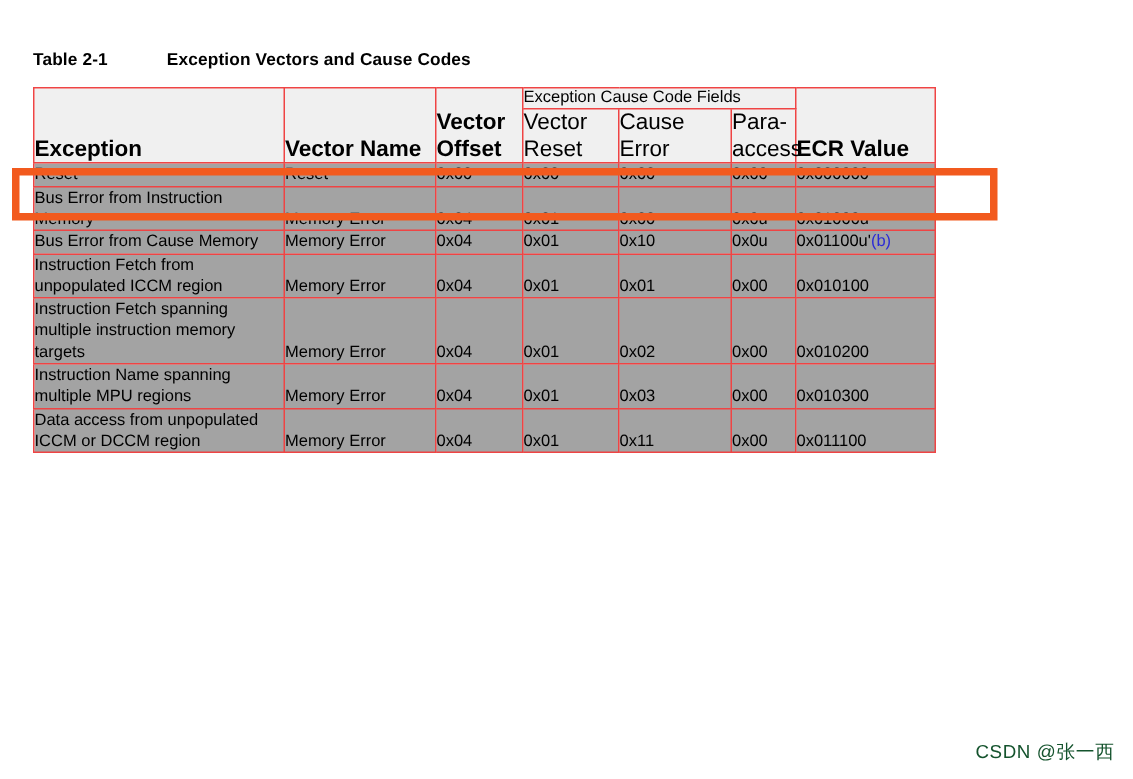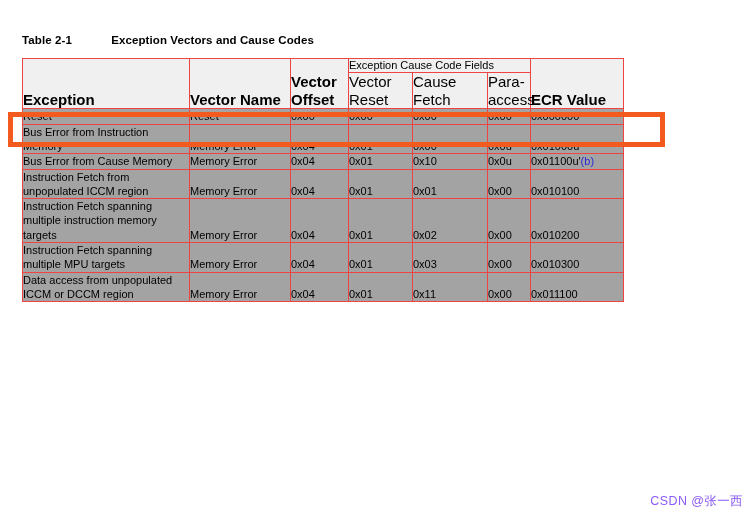--- a/index.html
+++ b/index.html
@@ -107,21 +107,21 @@
     pointer-events: none;
     background: transparent;
   }
 
   
   #watermark {
     position: absolute;
     right: 12px;
     bottom: 9px;
     font-size: 12.5px;
-    color: #8b5cf6;
+    color: #14532d;
     letter-spacing: 0.4px;
     white-space: nowrap;
   }
 </style>
 </head>
 <body>
 
 <div id="table-caption">
   <span class="cap-label">Table 2-1</span>
   <span class="cap-title">Exception Vectors and Cause Codes</span>
@@ -164,21 +164,21 @@
         </div>
       </td>
     </tr>
     <tr>
       <td class="hdr-cell thick-bottom">
         <div>Vector</div>
         <div>Reset</div>
       </td>
       <td class="hdr-cell thick-bottom">
         <div>Cause</div>
-        <div>Fetch</div>
+        <div>Error</div>
       </td>
       <td class="hdr-cell thick-bottom">
         <div>Para-</div>
         <div>access</div>
       </td>
     </tr>
   </thead>
   <tbody id="table-body">
       <tr>
         <td class="body-cell short">Reset</td>
@@ -219,21 +219,21 @@
       <tr>
         <td class="body-cell">Instruction Fetch spanning multiple instruction memory targets</td>
         <td class="body-cell">Memory Error</td>
         <td class="body-cell">0x04</td>
         <td class="body-cell">0x01</td>
         <td class="body-cell">0x02</td>
         <td class="body-cell">0x00</td>
         <td class="body-cell"><span>0x010200</span></td>
       </tr>
       <tr>
-        <td class="body-cell">Instruction Fetch spanning multiple MPU targets</td>
+        <td class="body-cell">Instruction Name spanning multiple MPU regions</td>
         <td class="body-cell">Memory Error</td>
         <td class="body-cell">0x04</td>
         <td class="body-cell">0x01</td>
         <td class="body-cell">0x03</td>
         <td class="body-cell">0x00</td>
         <td class="body-cell"><span>0x010300</span></td>
       </tr>
       <tr>
         <td class="body-cell">Data access from unpopulated ICCM or DCCM region</td>
         <td class="body-cell">Memory Error</td>

